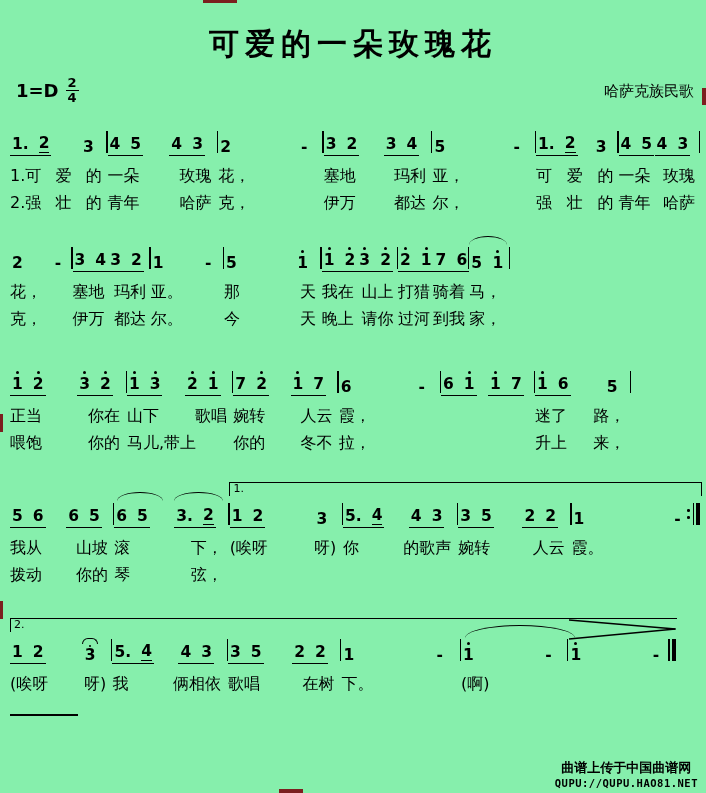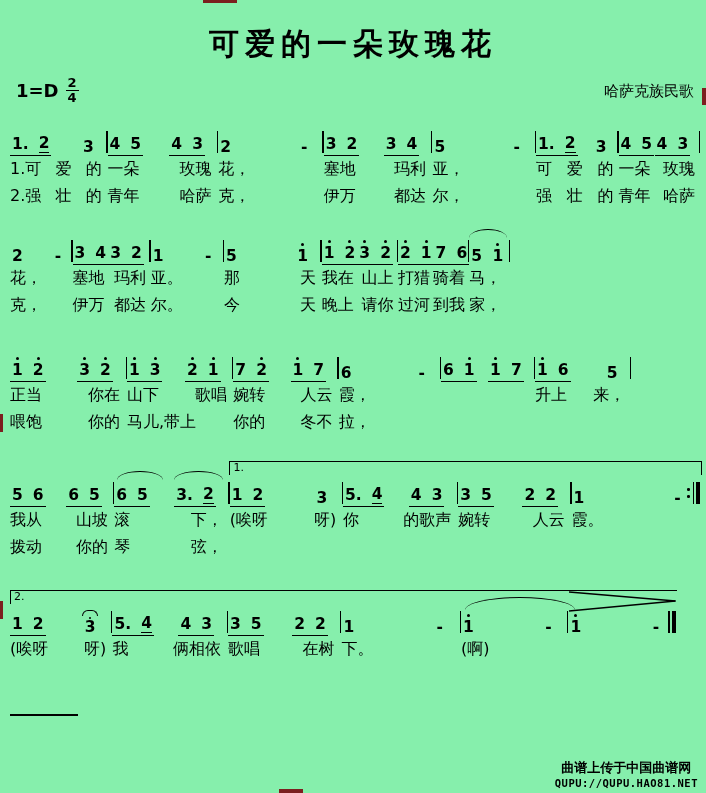--- a/index.html
+++ b/index.html
@@ -33,21 +33,21 @@
   .fdot{width:2.5px;height:2.5px;border-radius:50%;background:#000;margin-top:1px;}
   .dg{font-weight:700;font-size:15.5px;line-height:17px;font-family:"DejaVu Sans",sans-serif;}
   
   .bl{position:absolute;right:0;top:5px;width:1.4px;height:22px;background:#000;}
   .blgrp{position:absolute;right:0;top:5px;height:22px;display:flex;align-items:center;gap:2px;}
   .bdots{display:flex;flex-direction:column;gap:4px;margin-right:1px;}
   .bdot{width:2.6px;height:2.6px;border-radius:50%;background:#000;}
   .bthin{width:1.4px;height:22px;background:#000;}
   .bthick{width:4px;height:22px;background:#000;}
   
-  .lyr{display:flex;justify-content:space-between;width:94%;
+  .lyr{display:flex;justify-content:space-between;width:94%;margin-top:7px;
        font-size:16px;line-height:26px;height:26px;white-space:nowrap;}
   .lyr + .lyr{margin-top:1px;}
   
   .volta{position:absolute;top:-16px;height:13px;border-top:1.5px solid #000;border-left:1.5px solid #000;z-index:2;}
   .volta.hr{border-right:1.5px solid #000;}
   .vlabel{position:absolute;left:3px;top:-1px;font-size:11px;font-weight:400;}
   .tie{position:absolute;top:-9px;height:12px;border-top:1.5px solid #000;
        border-radius:55% 55% 0 0 / 110% 110% 0 0;}
   .arc{position:absolute;top:-6px;height:8px;border-top:1.3px solid #000;
        border-radius:50% 50% 0 0 / 100% 100% 0 0;}
@@ -679,20 +679,24 @@
               </div>
               <div class="grp">
                 <div class="note">
                   <div class="od"></div>
                   <div class="dg">5</div>
                 </div>
               </div>
             </div>
             <div class="bl"></div>
             <div class="lyr">
+              <span class="syl">迷了</span>
+              <span class="syl">路，</span>
+            </div>
+            <div class="lyr">
               <span class="syl">升上</span>
               <span class="syl">来，</span>
             </div>
           </div>
         </div>
       </div>
       <div class="system" style="width: 100%; margin-top: 42px;">
         <div class="volta hr" style="left: 31.8%; width: 68.2%;">
           <span class="vlabel">1.</span>
         </div>

